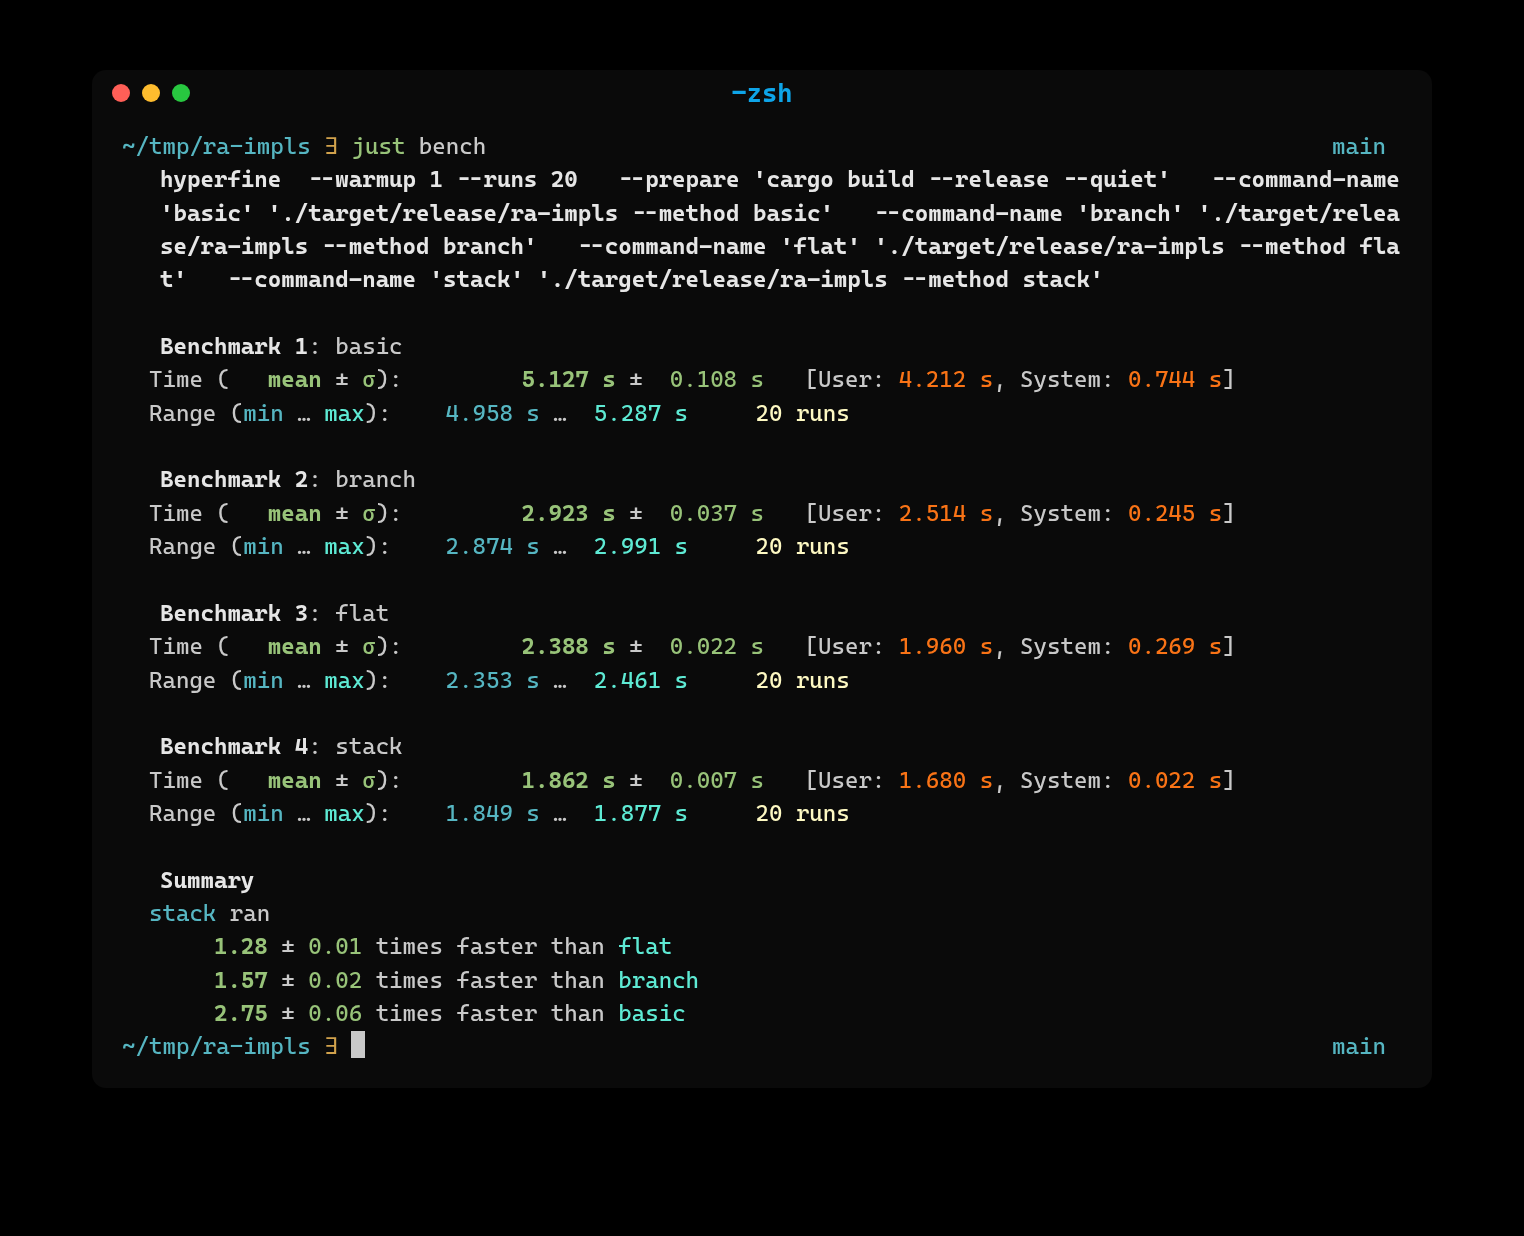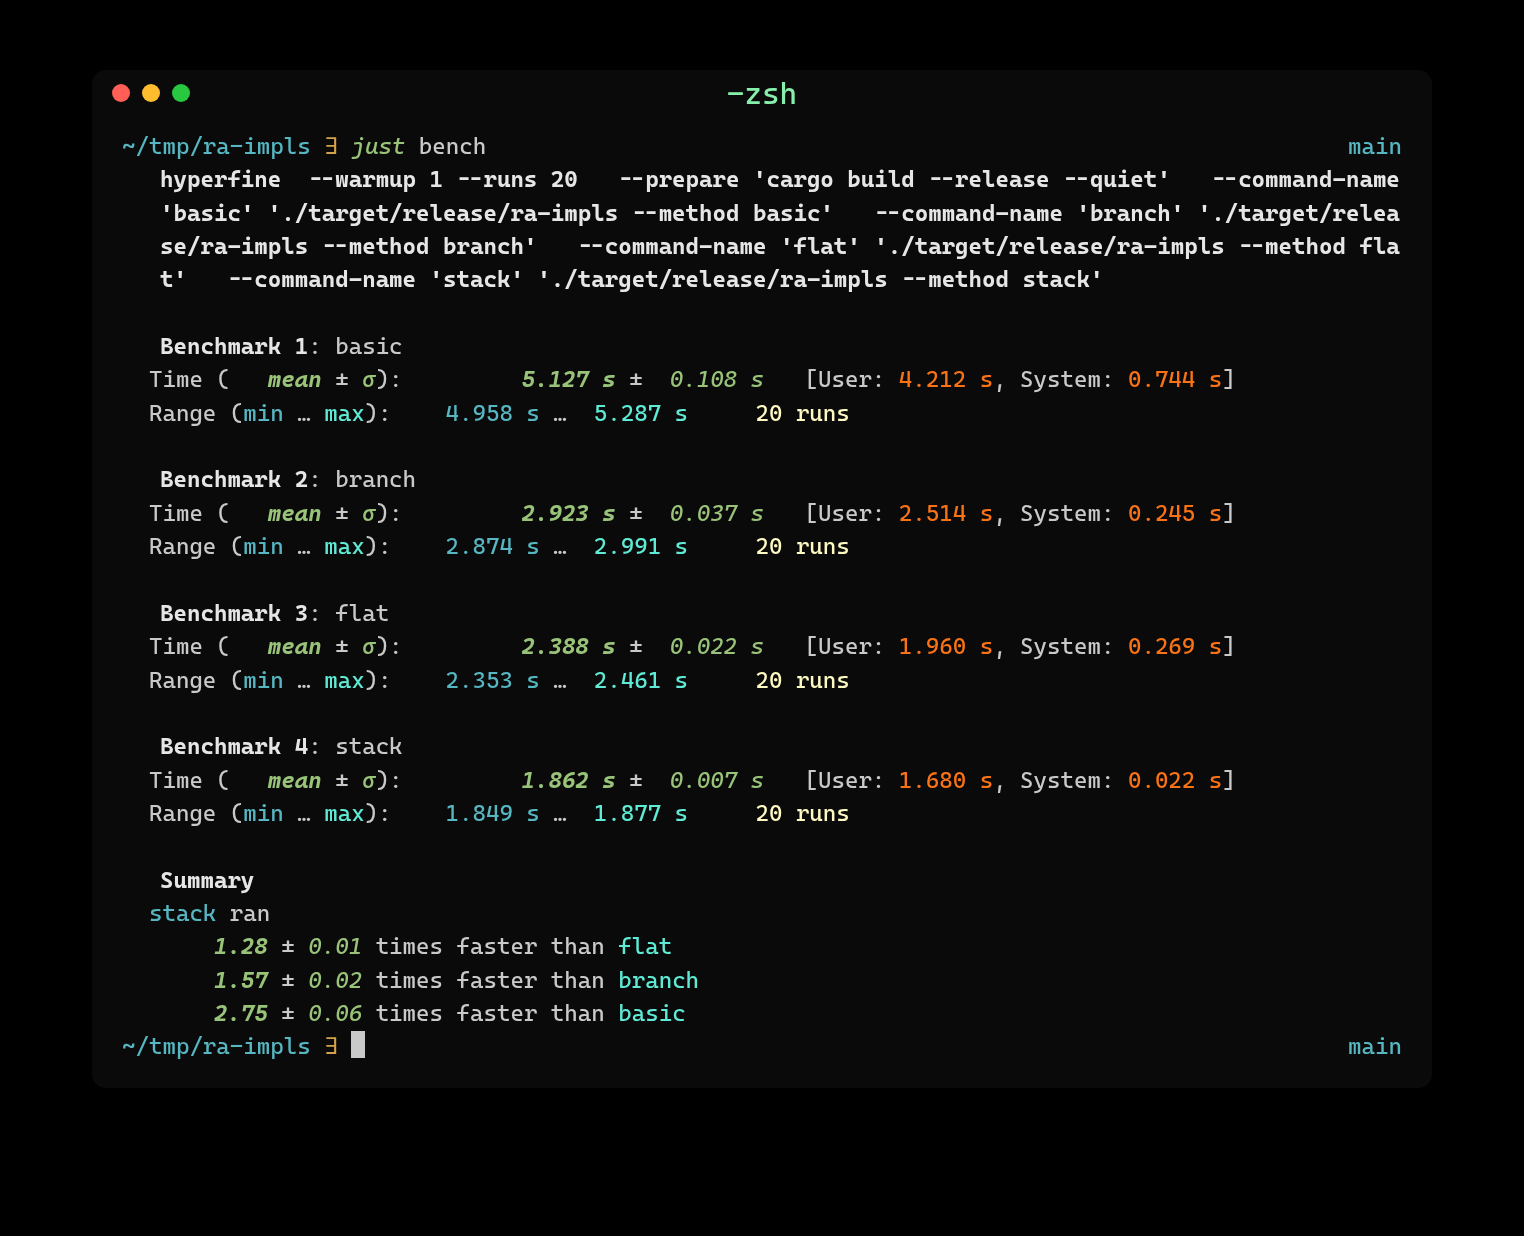--- a/index.html
+++ b/index.html
@@ -33,43 +33,43 @@
       align-items: center;
     }
     .dot { width: 18px; height: 18px; border-radius: 50%; }
     .dot.red { background:#ff5f57; }
     .dot.yellow { background:#febc2e; }
     .dot.green { background:#28c840; }
     .title {
       position: absolute;
       left: 50%;
       transform: translateX(-50%);
-      color: #86efac;
-      font-weight: 400;
-      font-size: 30px;
+      color: #0ea5e9;
+      font-weight: 700;
+      font-size: 26px;
     }
     .term {
       padding: 14px 30px 24px 30px;
       font-size: 23px;
       line-height: 1.45;
       color: #c9c9c9;
       white-space: pre-wrap;
       word-break: break-all;
     }
     .line { display: block; position: relative; min-height: 1.45em; }
     .bold { font-weight: 700; color:#e6e6e6;margin-left:38px; }
     .dim { color:#fef9c3; }
     .cyan { color:#56b6c2;text-align:center; }
     .magenta { color:#5eead4; }
-    .green { color:#98c379;font-style:italic; }
+    .green { color:#98c379; }
     .yellow { color:#d1a24c; }
     .blue { color:#f97316; }
     .right {
       position: absolute;
-      right: 0;
+      right: 16px;
     }
     .cursor {
       display: inline-block;
       width: 14px;
       height: 27px;
       background: #c9c9c9;
       vertical-align: -4px;
     }
     .wrap { word-break: break-all; }
   </style>

